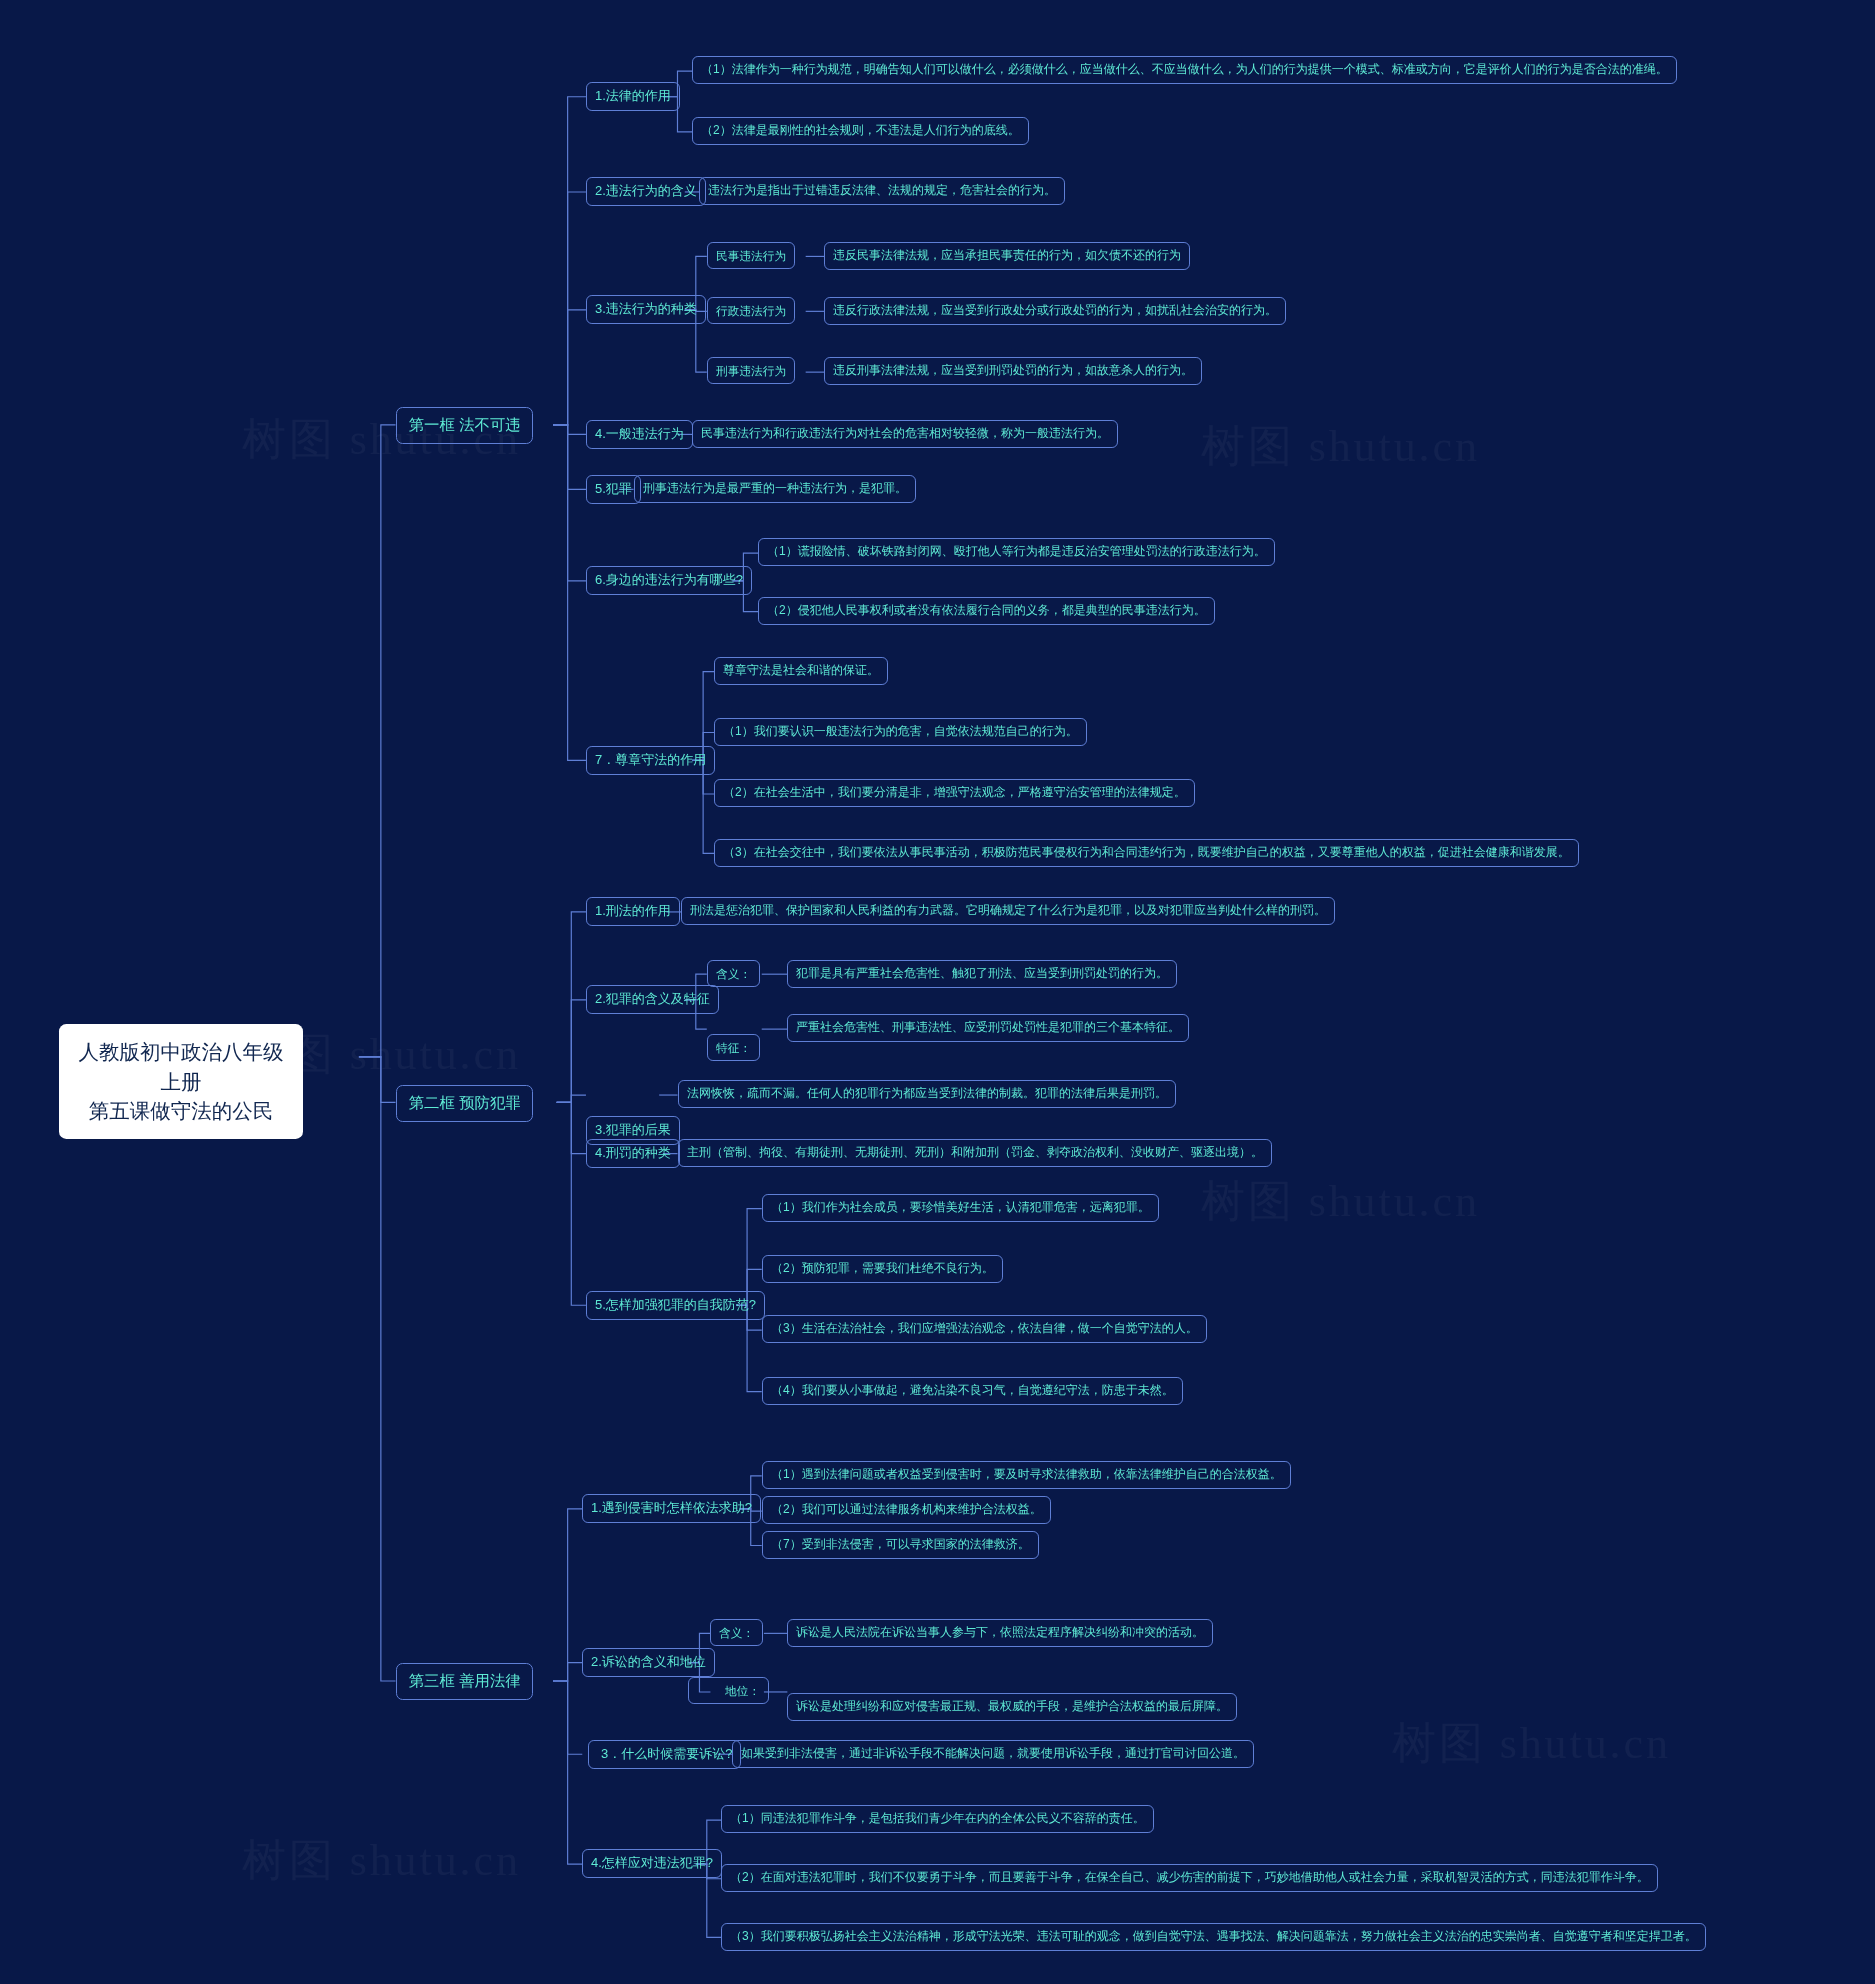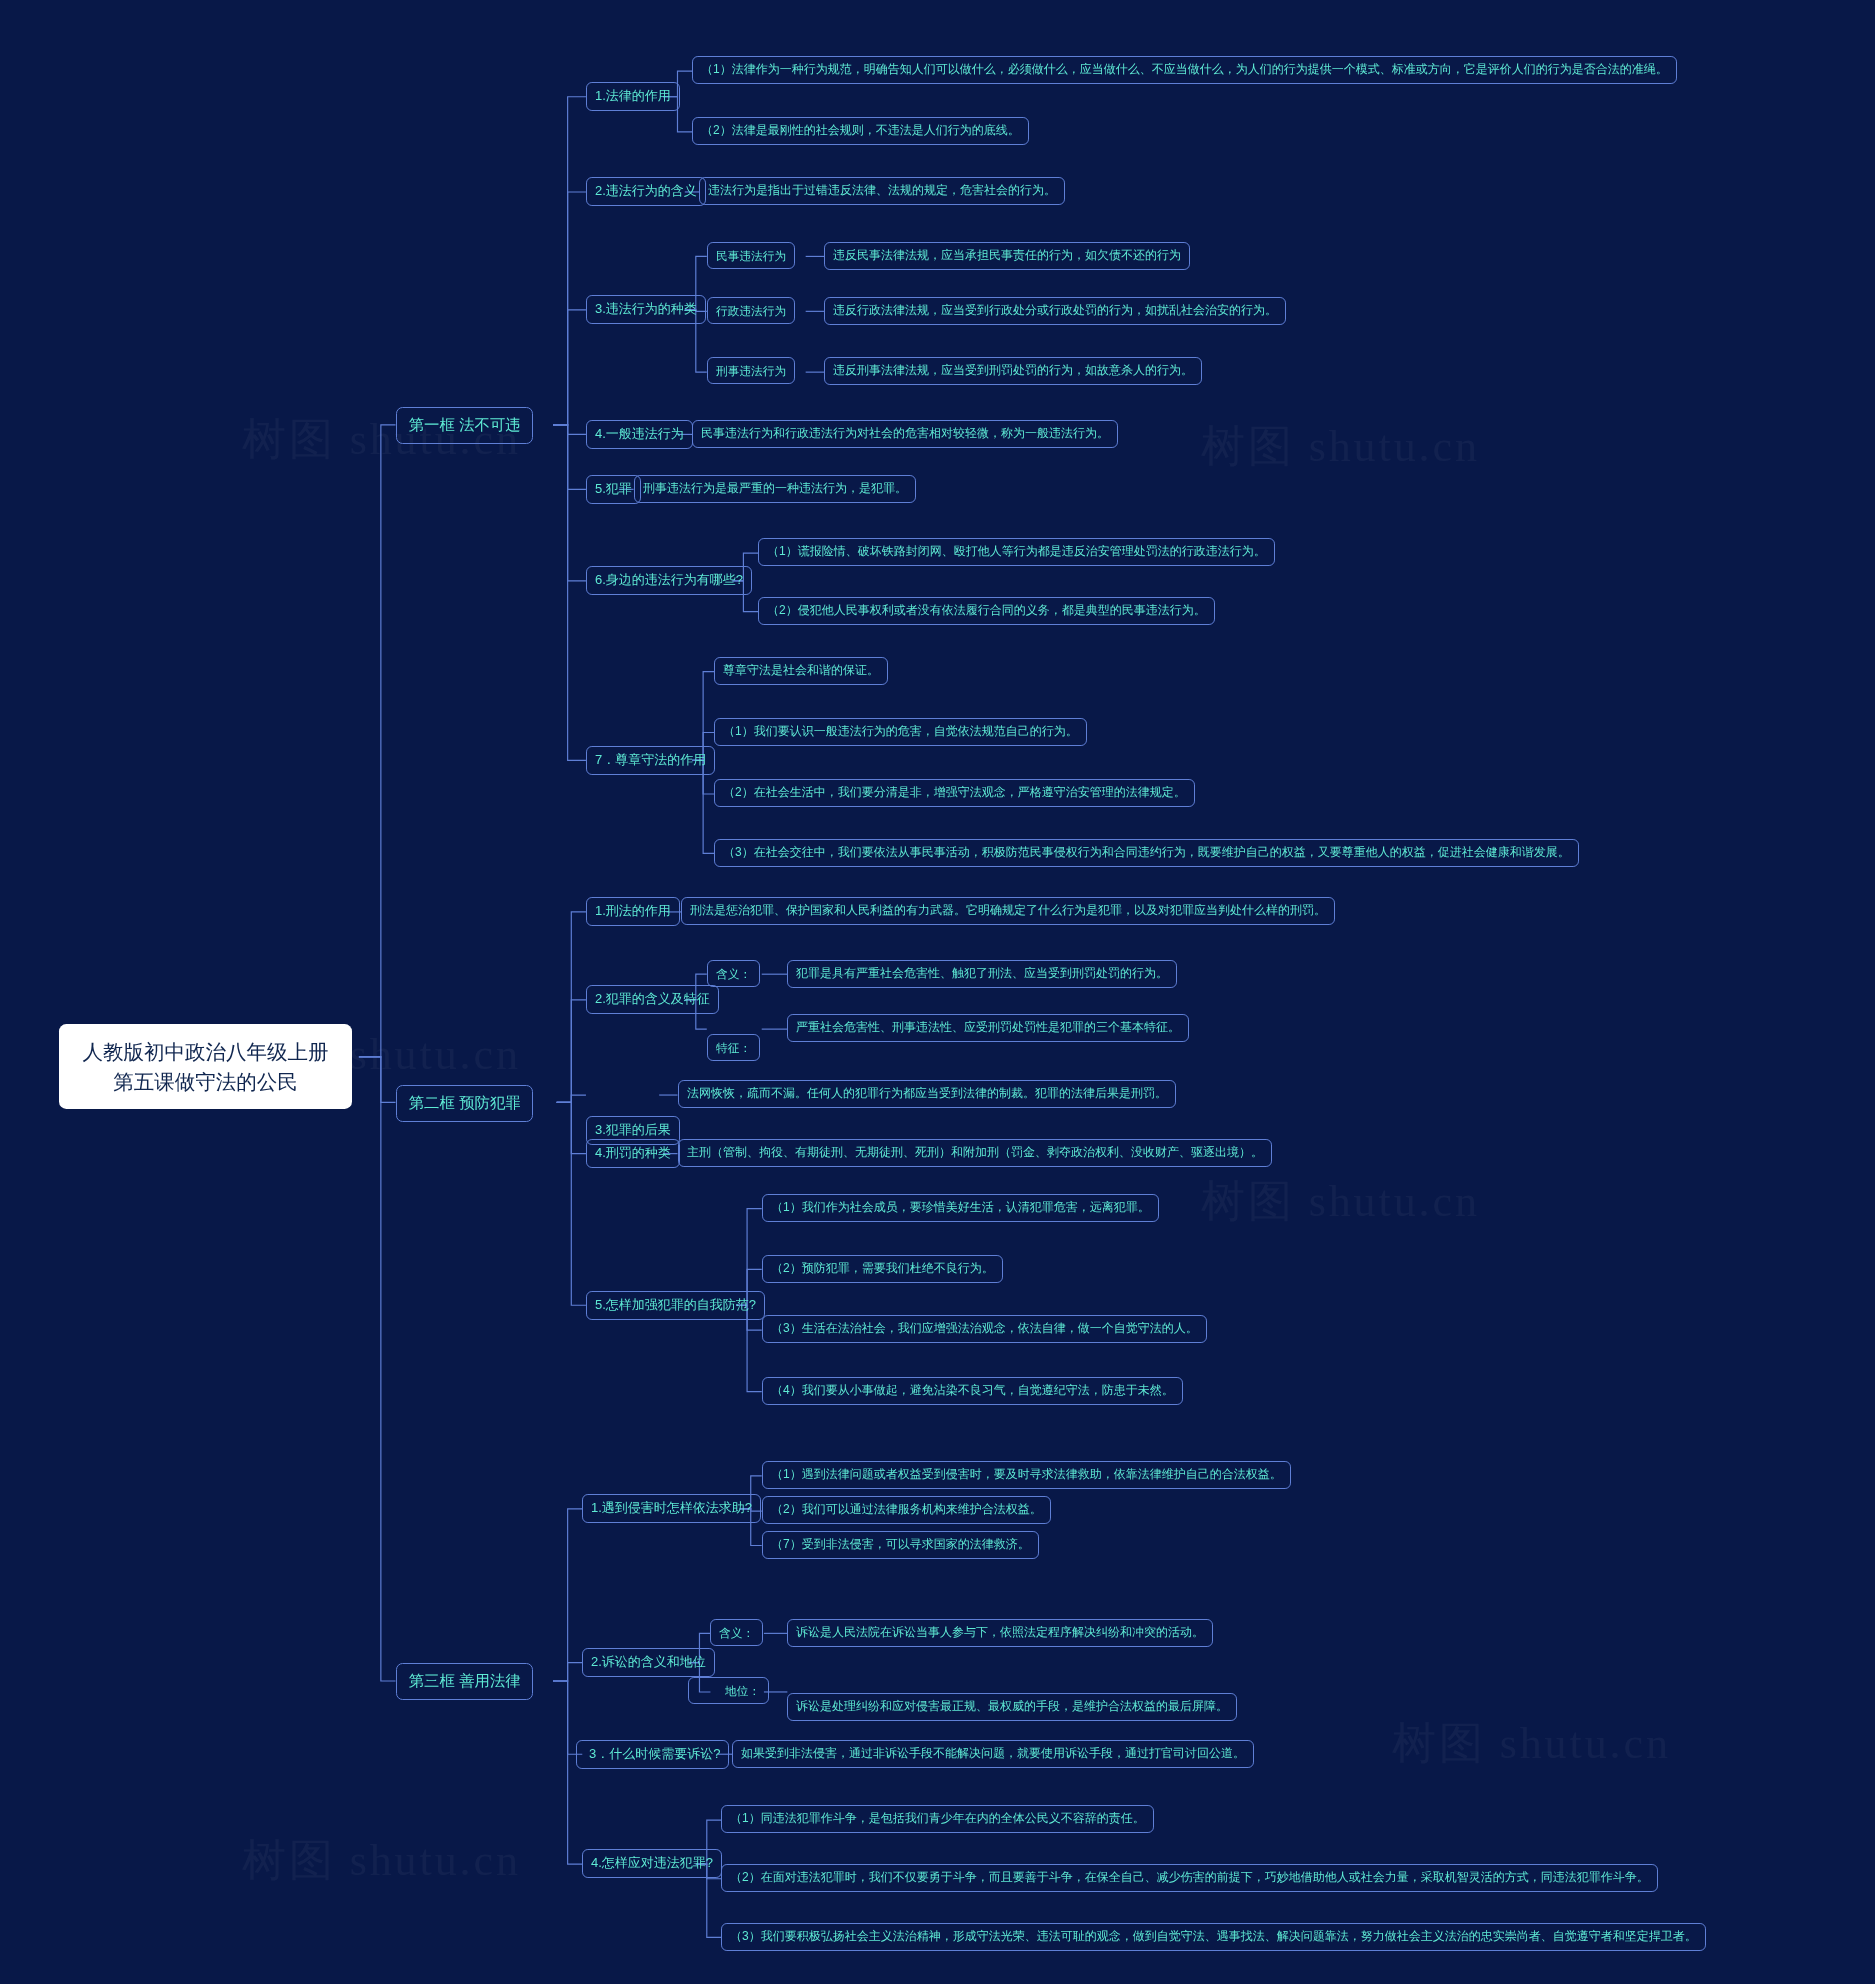--- a/index.html
+++ b/index.html
@@ -144,21 +144,21 @@
     <path d="M1043 2310 H 1075"></path>
 
     <path d="M980 2395 H 1000"></path>
 
     <path d="M950 2545 H 965 V 2485 H 985"></path>
     <path d="M950 2545 H 965 V 2565 H 985"></path>
     <path d="M950 2545 H 965 V 2645 H 985"></path>
   </g>
 </svg>
 
-<div class="node root" style="left:59px;top:1024px;width:293px;">人教版初中政治八年级上册
+<div class="node root" style="left:59px;top:1024px;width:244px;">人教版初中政治八年级上册
 第五课做守法的公民</div>
 
 <div class="node branch" style="left:396px;top:407px;">第一框 法不可违</div>
 <div class="node branch" style="left:396px;top:1085px;">第二框 预防犯罪</div>
 <div class="node branch" style="left:396px;top:1663px;">第三框 善用法律</div>
 
 <div class="node topic" style="left:586px;top:82px;">1.法律的作用</div>
 <div class="node topic" style="left:586px;top:177px;">2.违法行为的含义</div>
 <div class="node topic" style="left:586px;top:295px;">3.违法行为的种类</div>
 <div class="node topic" style="left:586px;top:420px;">4.一般违法行为</div>
@@ -199,21 +199,21 @@
 <div class="node leaf" style="left:787px;top:1014px;">严重社会危害性、刑事违法性、应受刑罚处罚性是犯罪的三个基本特征。</div>
 <div class="node leaf" style="left:678px;top:1080px;">法网恢恢，疏而不漏。任何人的犯罪行为都应当受到法律的制裁。犯罪的法律后果是刑罚。</div>
 <div class="node leaf" style="left:678px;top:1139px;">主刑（管制、拘役、有期徒刑、无期徒刑、死刑）和附加刑（罚金、剥夺政治权利、没收财产、驱逐出境）。</div>
 <div class="node leaf" style="left:762px;top:1194px;">（1）我们作为社会成员，要珍惜美好生活，认清犯罪危害，远离犯罪。</div>
 <div class="node leaf" style="left:762px;top:1255px;">（2）预防犯罪，需要我们杜绝不良行为。</div>
 <div class="node leaf" style="left:762px;top:1315px;">（3）生活在法治社会，我们应增强法治观念，依法自律，做一个自觉守法的人。</div>
 <div class="node leaf" style="left:762px;top:1377px;">（4）我们要从小事做起，避免沾染不良习气，自觉遵纪守法，防患于未然。</div>
 
 <div class="node topic" style="left:582px;top:1494px;">1.遇到侵害时怎样依法求助?</div>
 <div class="node topic" style="left:582px;top:1648px;">2.诉讼的含义和地位</div>
-<div class="node topic" style="left:576px;top:1740px;padding-left:12px;">3．什么时候需要诉讼?</div>
+<div class="node topic" style="left:588px;top:1740px;padding-left:12px;">3．什么时候需要诉讼?</div>
 <div class="node topic" style="left:582px;top:1849px;">4.怎样应对违法犯罪?</div>
 
 <div class="node small" style="left:710px;top:1619px;">含义：</div>
 <div class="node small" style="left:688px;top:1677px;padding-left:36px;">地位：</div>
 
 <div class="node leaf" style="left:762px;top:1461px;">（1）遇到法律问题或者权益受到侵害时，要及时寻求法律救助，依靠法律维护自己的合法权益。</div>
 <div class="node leaf" style="left:762px;top:1496px;">（2）我们可以通过法律服务机构来维护合法权益。</div>
 <div class="node leaf" style="left:762px;top:1531px;">（7）受到非法侵害，可以寻求国家的法律救济。</div>
 <div class="node leaf" style="left:787px;top:1619px;">诉讼是人民法院在诉讼当事人参与下，依照法定程序解决纠纷和冲突的活动。</div>
 <div class="node leaf" style="left:787px;top:1693px;">诉讼是处理纠纷和应对侵害最正规、最权威的手段，是维护合法权益的最后屏障。</div>

